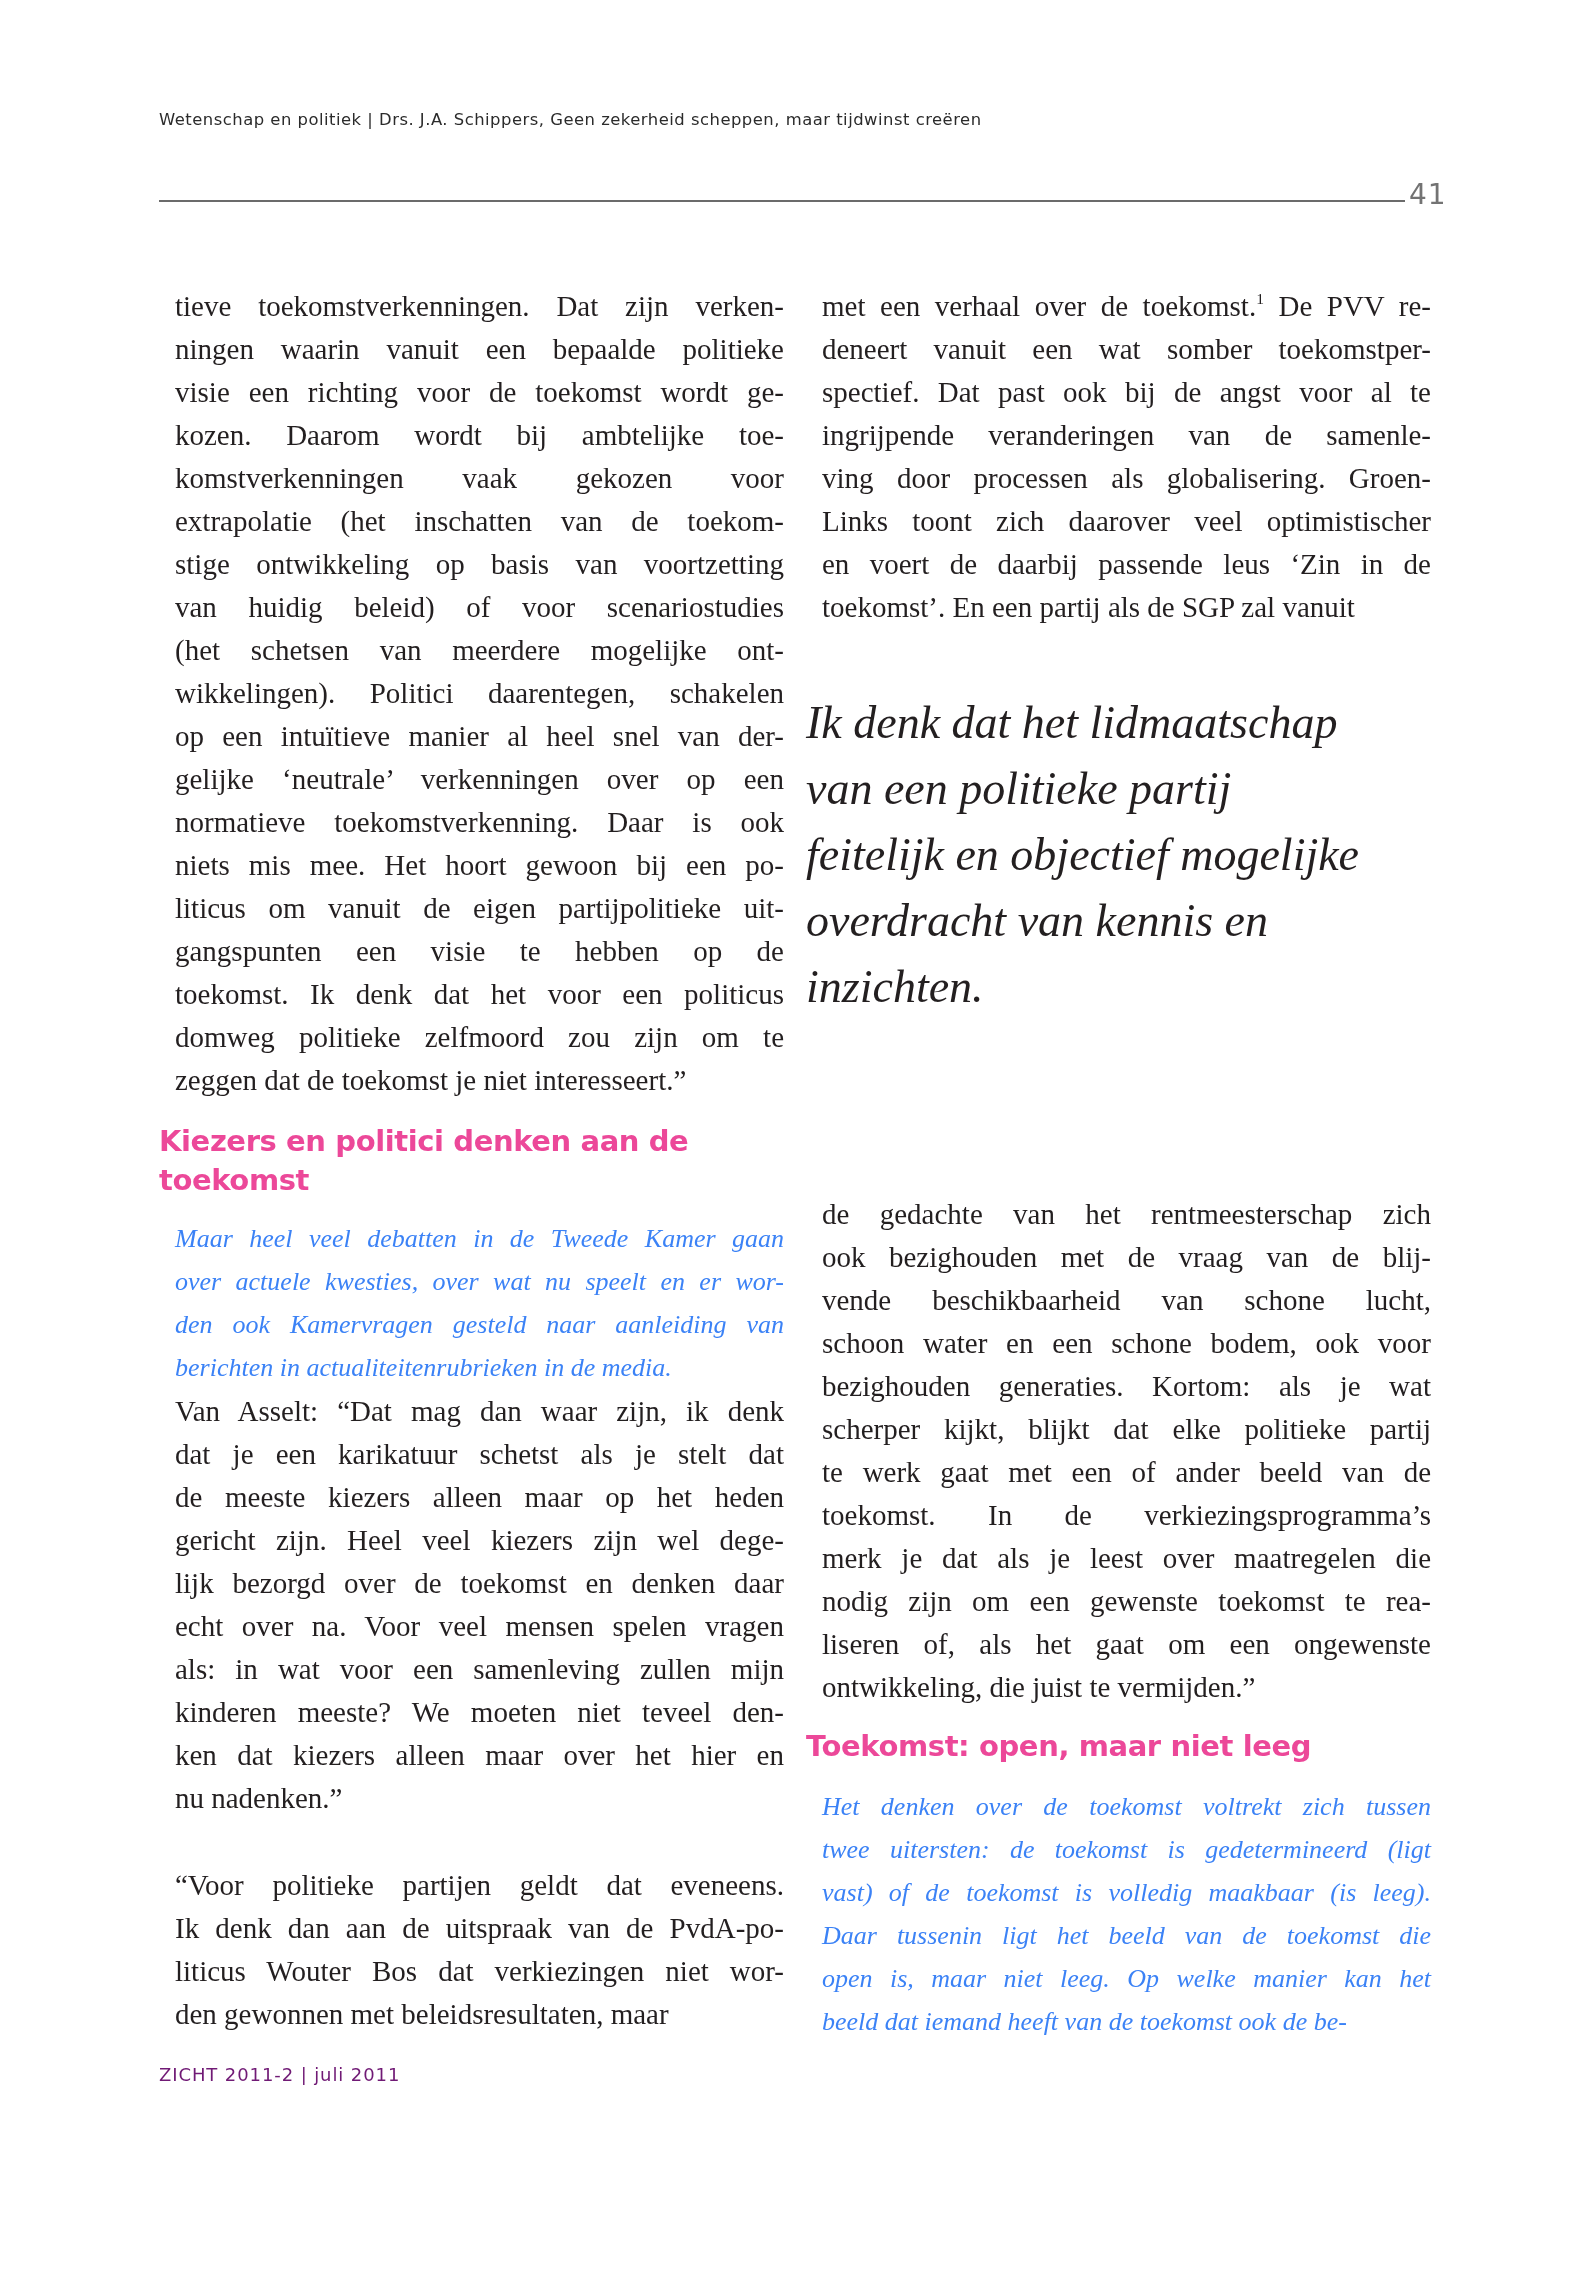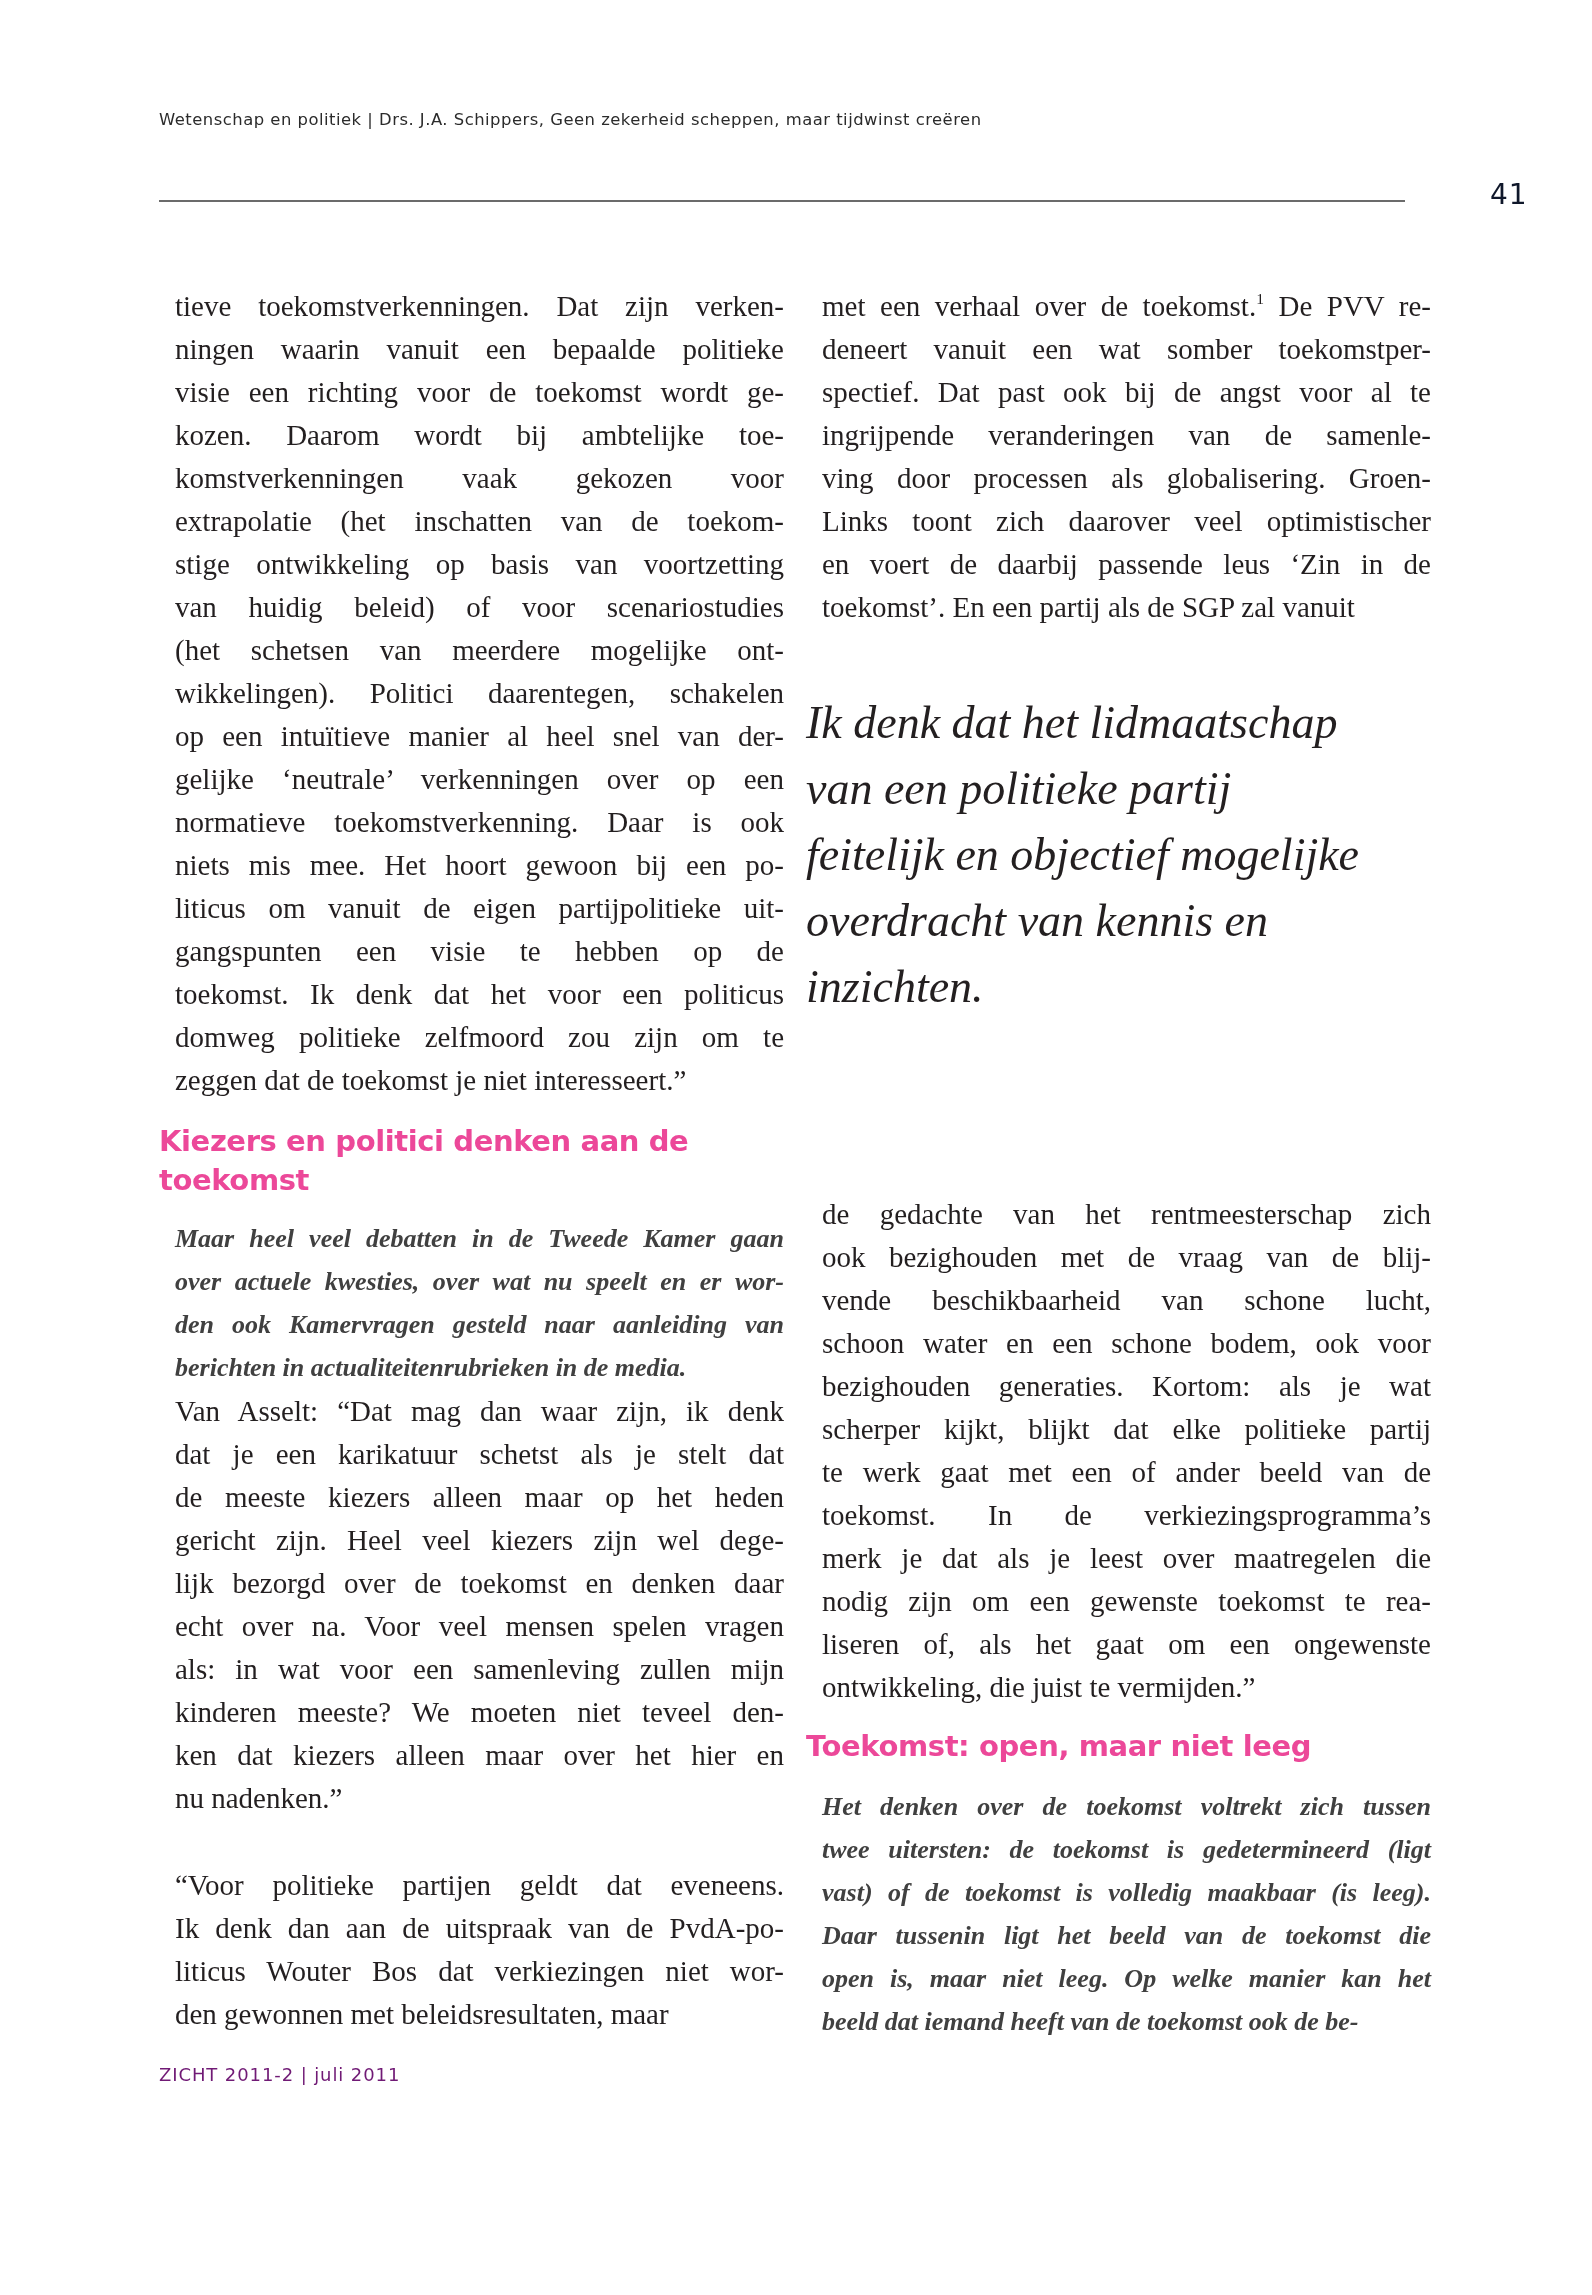--- a/index.html
+++ b/index.html
@@ -4,33 +4,33 @@
 <style>
   html, body { margin: 0; padding: 0; background: #ffffff; }
   body { width: 1592px; height: 2295px; position: relative; overflow: hidden; color: #231f20; }
   .running-head {
     position: absolute; left: 159px; top: 110px;
     font-family: "DejaVu Sans", sans-serif; font-size: 16.4px; letter-spacing: 0.5px;
     color: #2b2b2b; white-space: nowrap;
   }
   .rule { position: absolute; left: 159px; top: 200px; width: 1246px; height: 1.7px; background: #6b6b6b; }
   .page-number {
-    position: absolute; left: 1490px; top: 178px;
-    font-family: "DejaVu Sans", sans-serif; font-size: 28px; color: #0f172a; letter-spacing: 0.9px;
+    position: absolute; left: 1409px; top: 178px;
+    font-family: "DejaVu Sans", sans-serif; font-size: 28px; color: #737373; letter-spacing: 0.9px;
   }
   .col { position: absolute; width: 609px; }
   .col-left { left: 159px; top: 269px; }
   .col-right { left: 806px; top: 269px; }
   .body-text {
     font-family: "Liberation Serif", serif; font-size: 29px; line-height: 43px;
     text-align: justify; margin: 16px; hyphens: manual;
   }
   .body-text .ln { display: block; text-align: justify; text-align-last: justify; white-space: nowrap; overflow: visible; }
   .body-text .ln.last { text-align-last: left; }
-  .italic-text { font-style: italic; font-size: 26px; color: #404040; font-weight: bold; }
+  .italic-text { font-style: italic; font-size: 26px; color: #3b82f6; }
   .heading {
     font-family: "DejaVu Sans", sans-serif; font-weight: bold; font-size: 29px; line-height: 39px;
     margin: 0; color: #ec4899; letter-spacing: -0.4px;
   }
   .pull-quote {
     font-family: "Liberation Serif", serif; font-style: italic; font-size: 46px; line-height: 66px;
     color: #231f20; margin: 0;
   }
   .pull-quote .ln { display: block; white-space: nowrap; }
   sup { font-size: 15.5px; line-height: 0; vertical-align: 12px; }

